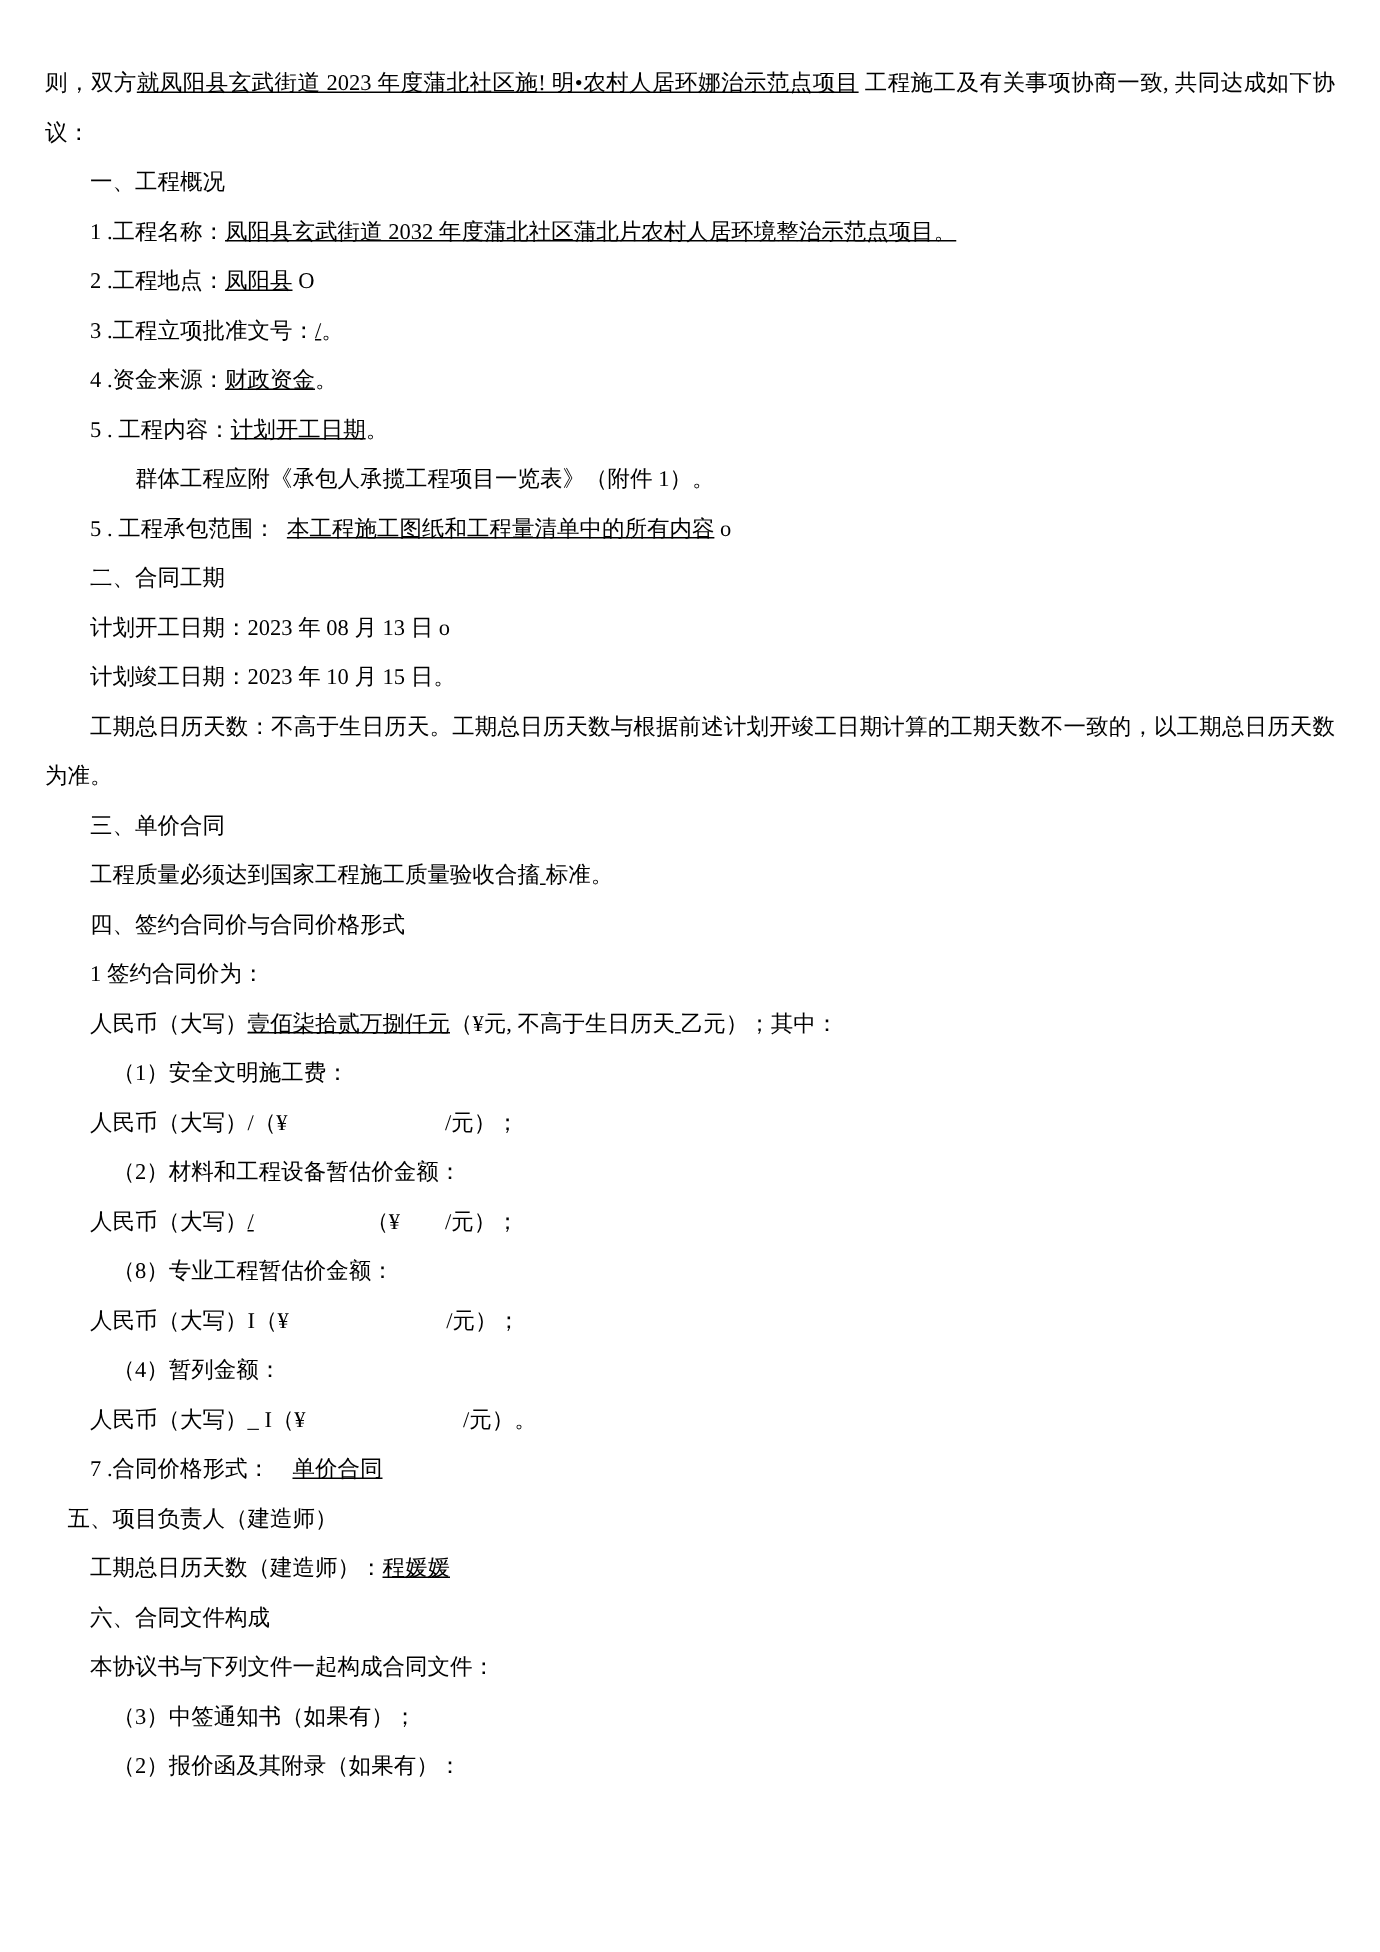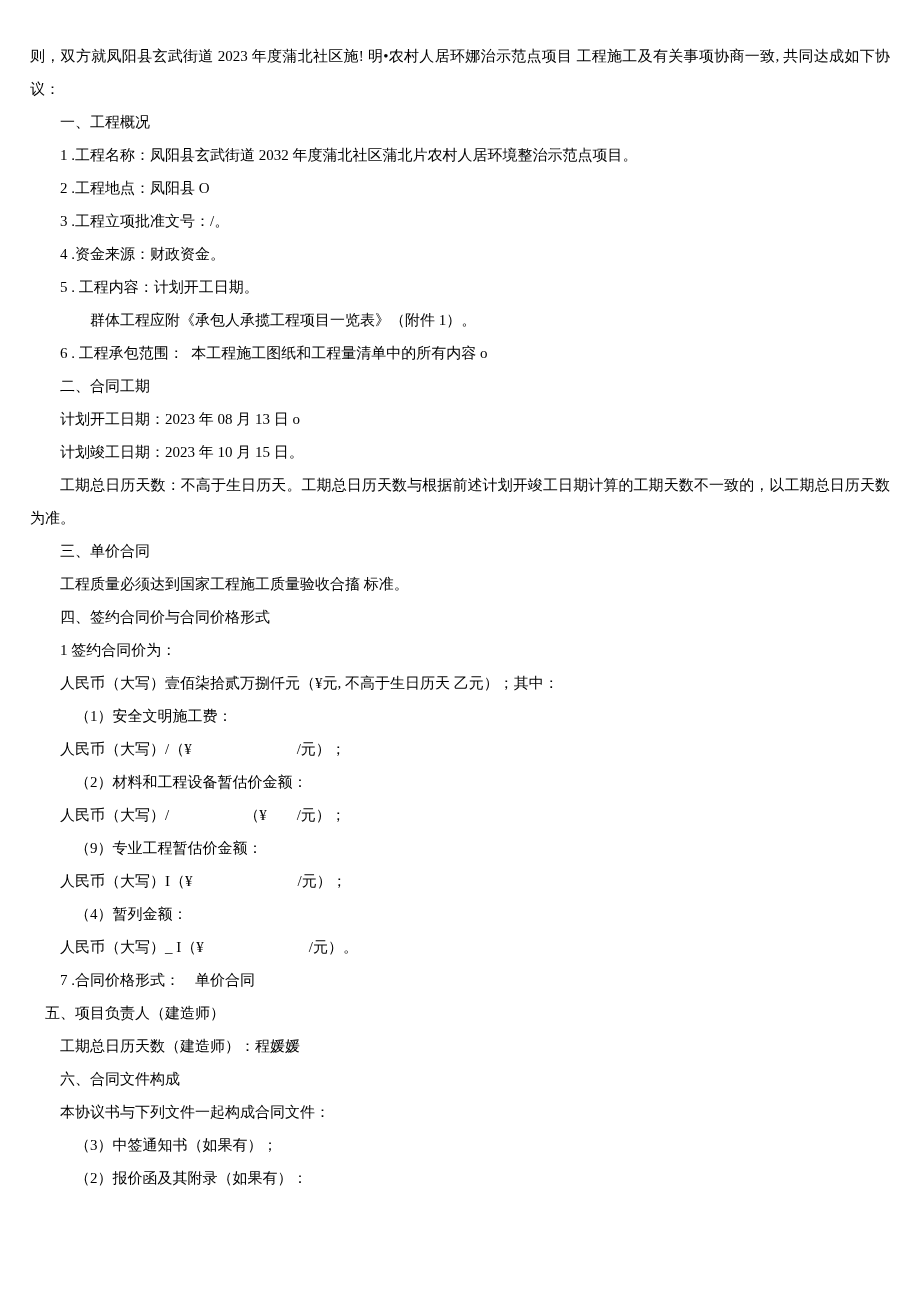--- a/index.html
+++ b/index.html
@@ -13,60 +13,61 @@
   width: 860px;
 }
 p {
   margin: 0;
   text-align: justify;
 }
 .indent {
   text-indent: 2em;
 }
 .u {
+  text-decoration: underline;
 }
 </style>
 </head>
 <body>
 
 <p>
   <span>则，双方</span><span class="u">就凤阳县玄武街道 2023 年度蒲北社区施! 明•农村人居环娜治示范点项目</span><span> 工程施工及有关事项协商一致, 共同达成如下协议：</span>
 </p>
 
 <p class="indent">一、工程概况</p>
 
 <p class="indent"><span>1 .工程名称：</span><span class="u">凤阳县玄武街道 2032 年度蒲北社区蒲北片农村人居环境整治示范点项目。</span><span></span></p>
 <p class="indent"><span>2  .工程地点：</span><span class="u">凤阳县</span><span> O</span></p>
 <p class="indent"><span>3  .工程立项批准文号：</span><span class="u">/</span><span>。</span></p>
 <p class="indent"><span>4 .资金来源：</span><span class="u">财政资金</span><span>。</span></p>
 <p class="indent"><span>5  . 工程内容：</span><span class="u">计划开工日期</span><span>。</span></p>
 
 <p class="indent" style="text-indent:4em">群体工程应附《承包人承揽工程项目一览表》（附件 1）。</p>
 
-<p class="indent"><span>6  . 工程承包范围：</span>&nbsp;&nbsp;<span class="u">本工程施工图纸和工程量清单中的所有内容</span><span> o</span></p>
+<p class="indent"><span>5  . 工程承包范围：</span>&nbsp;&nbsp;<span class="u">本工程施工图纸和工程量清单中的所有内容</span><span> o</span></p>
 
 <p class="indent">二、合同工期</p>
 <p class="indent">计划开工日期：2023 年 08 月 13 日 o</p>
 <p class="indent">计划竣工日期：2023 年 10 月 15 日。</p>
 <p class="indent">工期总日历天数：不高于生日历天。工期总日历天数与根据前述计划开竣工日期计算的工期天数不一致的，以工期总日历天数为准。</p>
 
 <p class="indent">三、单价合同</p>
 <p class="indent"><span>工程质量必须达到国家工程施工质量验收合搐</span><span class="u">&nbsp;</span><span>标准。</span></p>
 
 <p class="indent">四、签约合同价与合同价格形式</p>
 <p class="indent">1 签约合同价为：</p>
 <p class="indent"><span>人民币（大写）</span><span class="u">壹佰柒拾贰万捌仟元</span><span>（¥元, 不高于生日历天</span><span class="u">&nbsp;</span><span>乙元）；其中：</span></p>
 
 <p class="indent" style="text-indent:3em">（1）安全文明施工费：</p>
 <p class="indent">人民币（大写）/（¥　　　　　　　/元）；</p>
 
 <p class="indent" style="text-indent:3em">（2）材料和工程设备暂估价金额：</p>
 <p class="indent"><span>人民币（大写）</span><span class="u">/</span><span>　　　　　（¥　　/元）；</span></p>
 
-<p class="indent" style="text-indent:3em">（9）专业工程暂估价金额：</p>
+<p class="indent" style="text-indent:3em">（8）专业工程暂估价金额：</p>
 <p class="indent">人民币（大写）I（¥　　　　　　　/元）；</p>
 
 <p class="indent" style="text-indent:3em">（4）暂列金额：</p>
 <p class="indent">人民币（大写）_ I（¥　　　　　　　/元）。</p>
 
 <p class="indent"><span>7  .合同价格形式：</span>&nbsp;&nbsp;&nbsp;&nbsp;<span class="u">单价合同</span></p>
 
 <p style="text-indent:1em">五、项目负责人（建造师）</p>
 <p class="indent"><span>工期总日历天数（建造师）：</span><span class="u">程媛媛</span></p>
 

